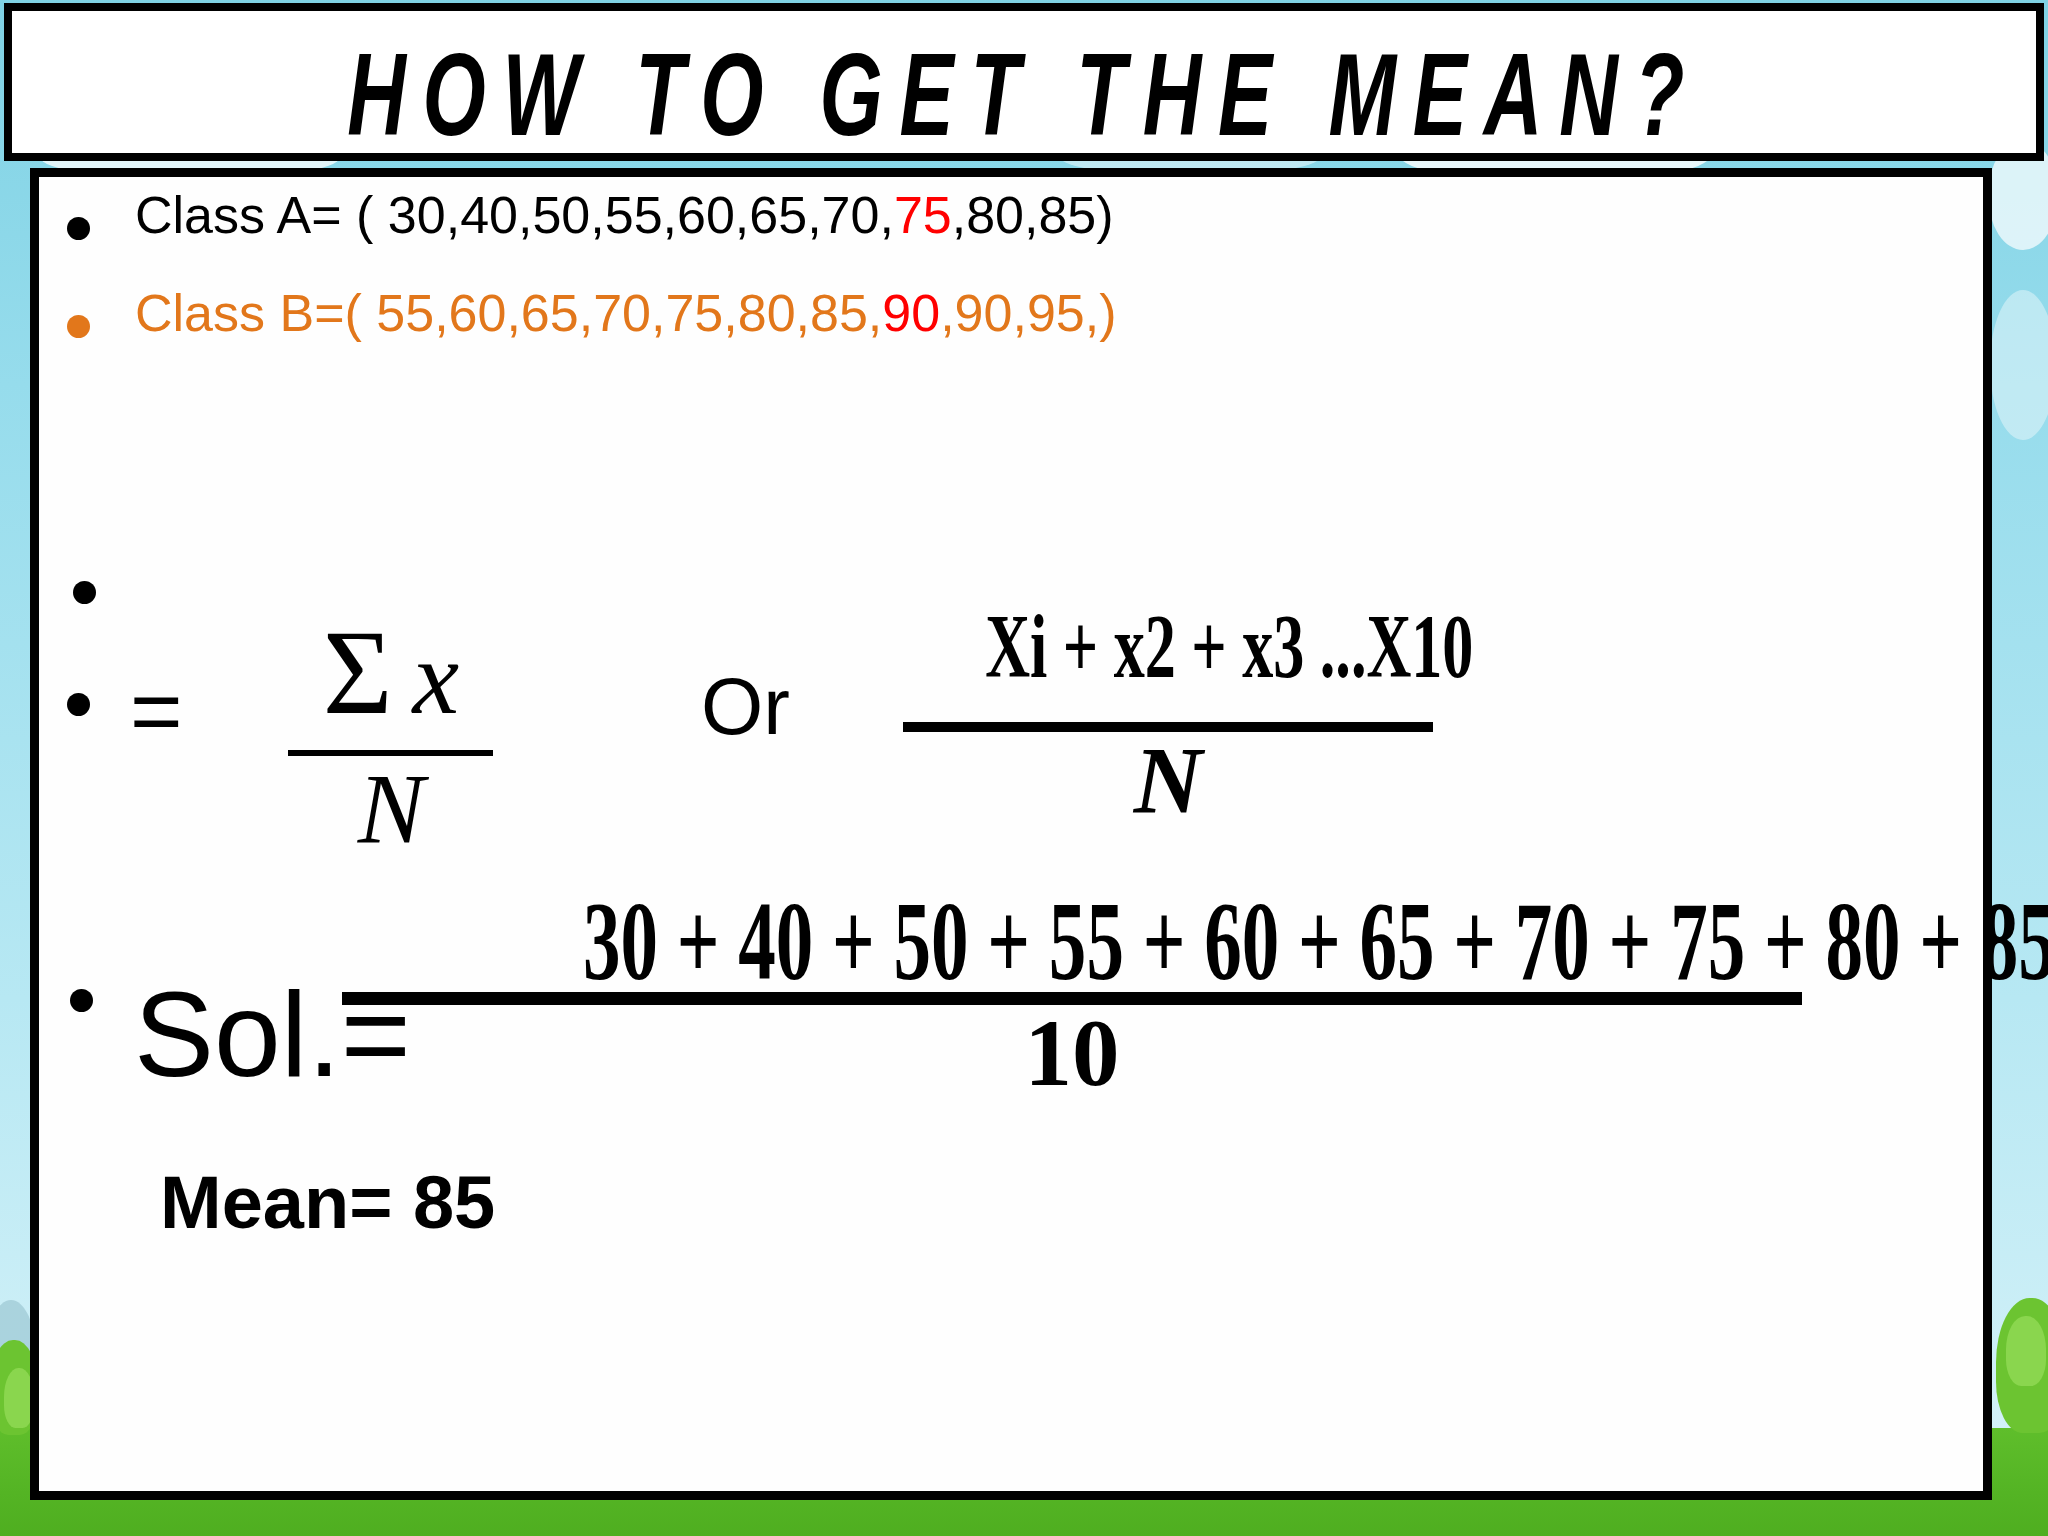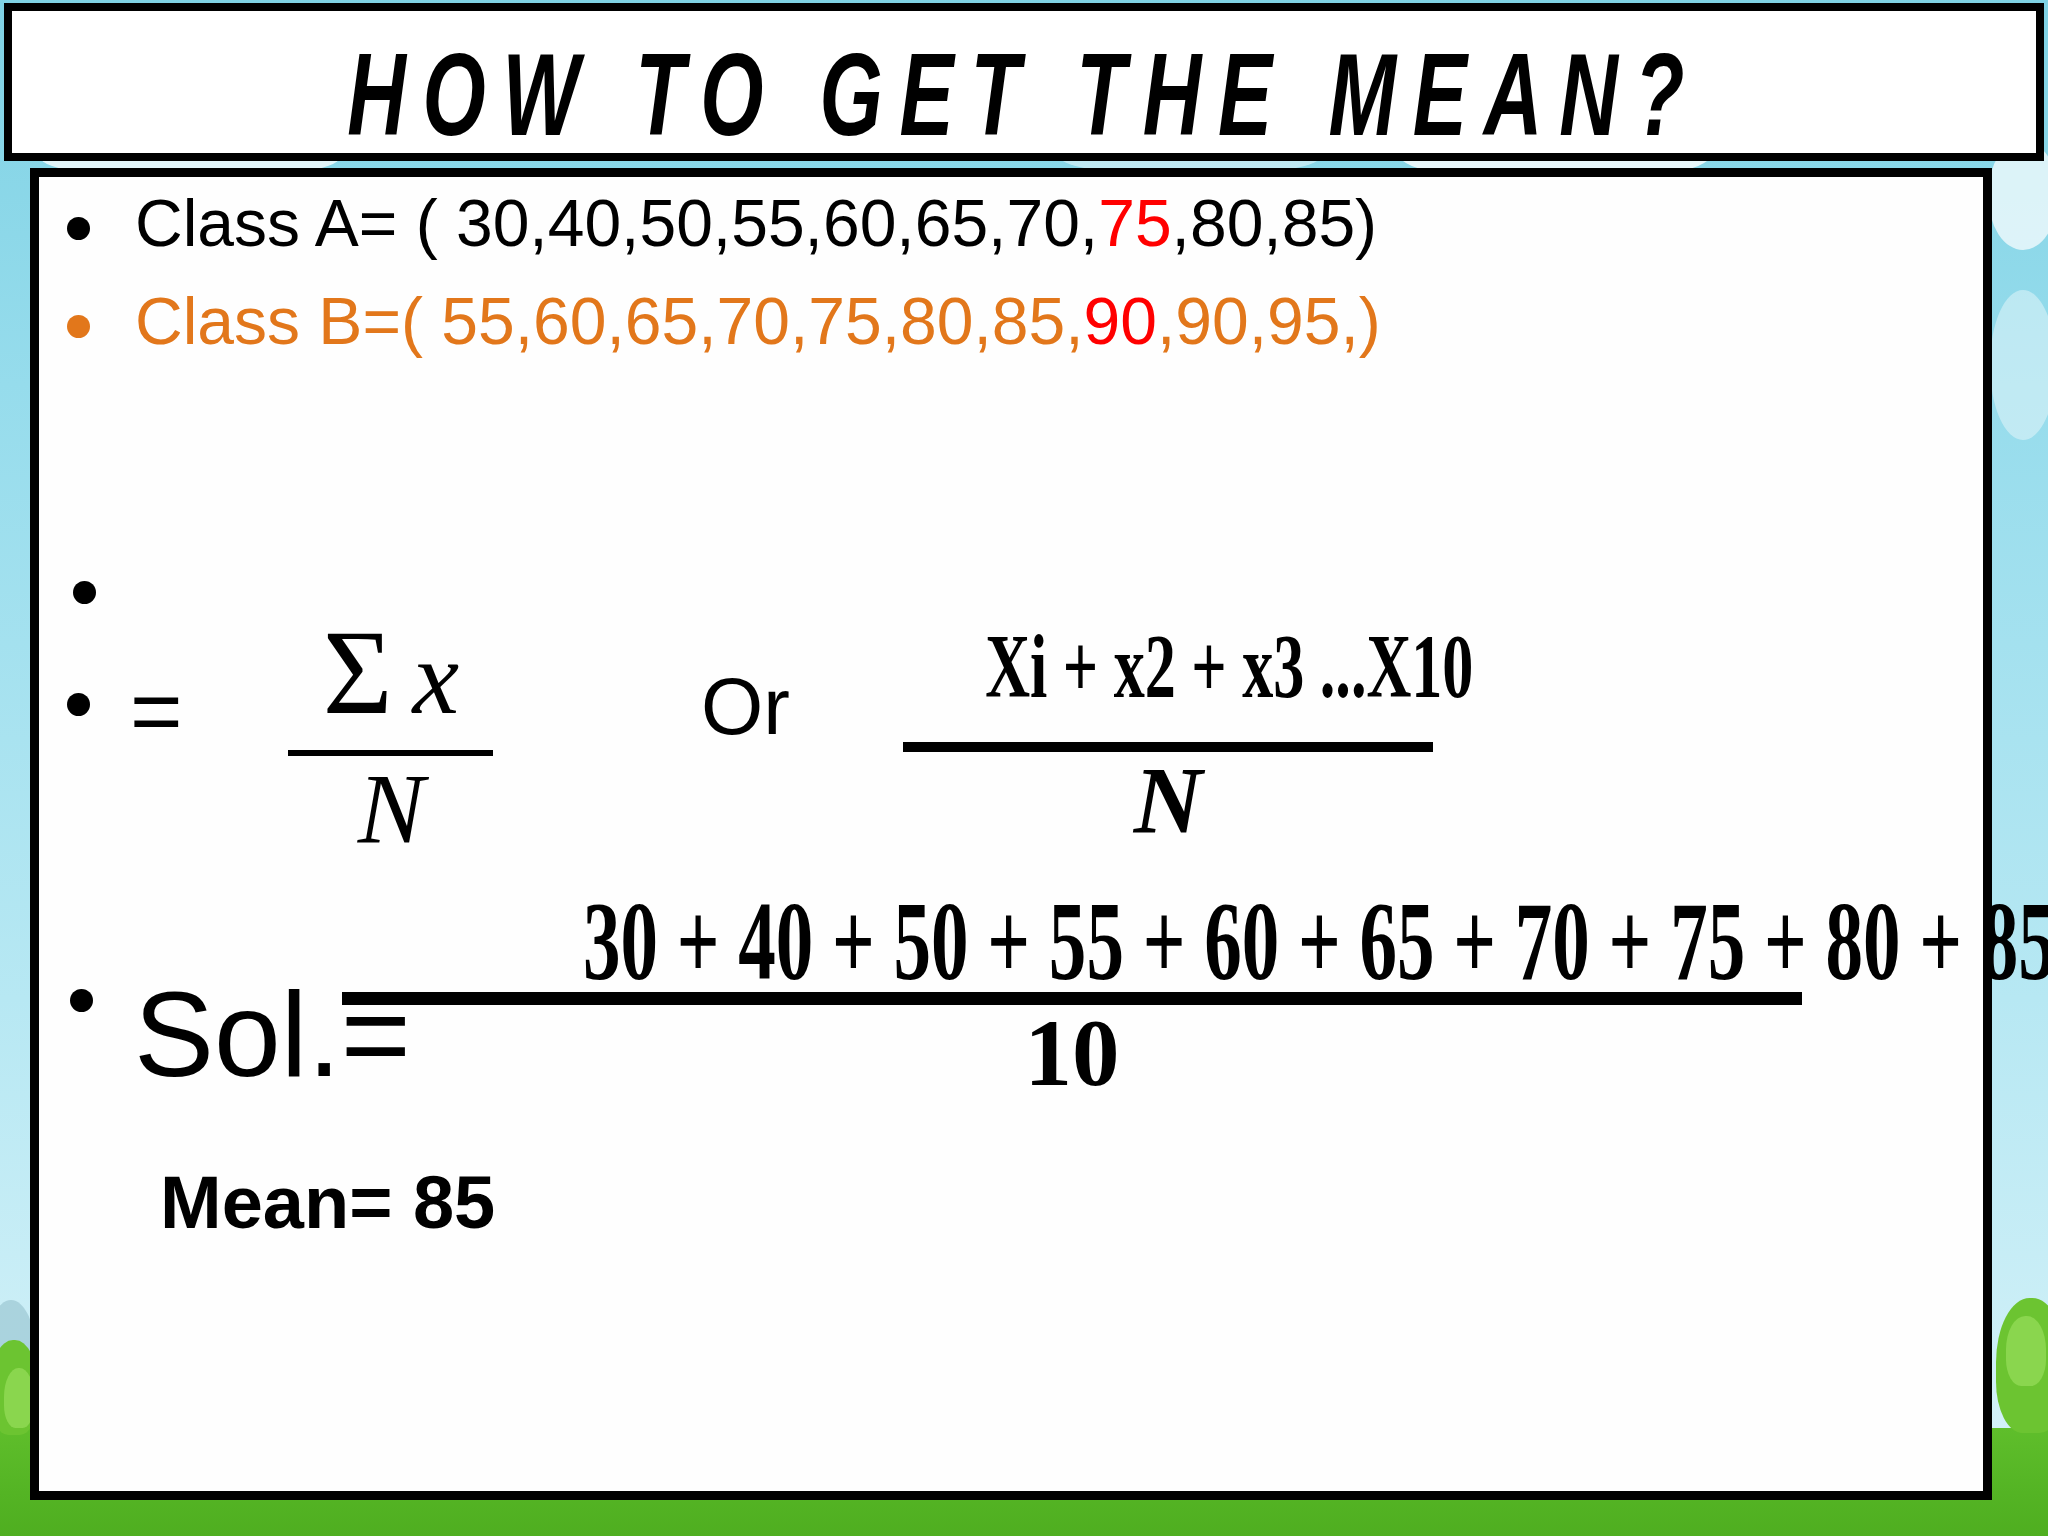--- a/index.html
+++ b/index.html
@@ -37,41 +37,41 @@
   .content-box {
     position: absolute; left: 30px; top: 168px; width: 1962px; height: 1332px;
     background: #fefefe; border: 9px solid #000; box-sizing: border-box; z-index: 2;
   }
   .content-inner { position: absolute; left: 0; top: 0; right: 0; bottom: 0; }
 
   .dot { position: absolute; width: 23px; height: 23px; border-radius: 50%; background: #000; }
   .dot.orange { background: #e2771b; }
 
   .textline { position: absolute; white-space: nowrap; line-height: 1.15; }
-  .list-line  { font-size: 66px; }
+  .list-line  { font-size: 52px; }
   .orange-text { color: #e2771b; }
   .red-text { color: #ff0000; }
 
   .class-header { font-size: 125px; }
   .eq-sign { font-size: 90px; }
   .or-label { font-size: 80px; }
   .sol-label { font-size: 120px; }
   .mean-line { font-size: 74px; font-weight: bold; }
 
   
   .sigma-frac { position: absolute; left: 240px; top: 436px; width: 224px; height: 240px; }
   .sigma-num { position: absolute; left: 0; top: 0; width: 100%; display: flex; justify-content: center; align-items: baseline; }
   .sigma-sym { font-family: "Liberation Serif", serif; font-size: 120px; line-height: 1; }
   .sigma-var { font-family: "Liberation Serif", serif; font-style: italic; font-size: 105px; line-height: 1; margin-left: 20px; }
   .sigma-bar { position: absolute; left: 9px; top: 137px; width: 205px; height: 6px; background: #000; }
   .sigma-den { position: absolute; left: 0; top: 146px; width: 100%; text-align: center;
                font-family: "Liberation Serif", serif; font-style: italic; font-size: 100px; line-height: 1; }
 
   
-  .exp-frac { position: absolute; left: 864px; top: 425px; width: 530px; height: 260px; margin-top: 20px; }
+  .exp-frac { position: absolute; left: 864px; top: 425px; width: 530px; height: 260px; }
   .exp-num { position: absolute; left: 0; top: 0; width: 100%; text-align: center;
              font-family: "Liberation Serif", serif; font-weight: bold; font-size: 90px; line-height: 1;
              white-space: nowrap; transform: scaleX(0.69); transform-origin: center; }
   .exp-bar { position: absolute; left: 0; top: 120px; width: 530px; height: 10px; background: #000; }
   .exp-den { position: absolute; left: 0; top: 132px; width: 100%; text-align: center;
              font-family: "Liberation Serif", serif; font-weight: bold; font-style: italic; font-size: 95px; line-height: 1; }
   .sol-num { position: absolute; left: 0; top: 0; width: 100%; text-align: center;
              font-family: "Liberation Serif", serif; font-weight: bold; font-size: 112px; line-height: 1;
              white-space: nowrap; transform: scaleX(0.67); transform-origin: center; }
   .sol-bar-abs { position: absolute; left: 303px; top: 815px; width: 1460px; height: 13px; background: #000; }

